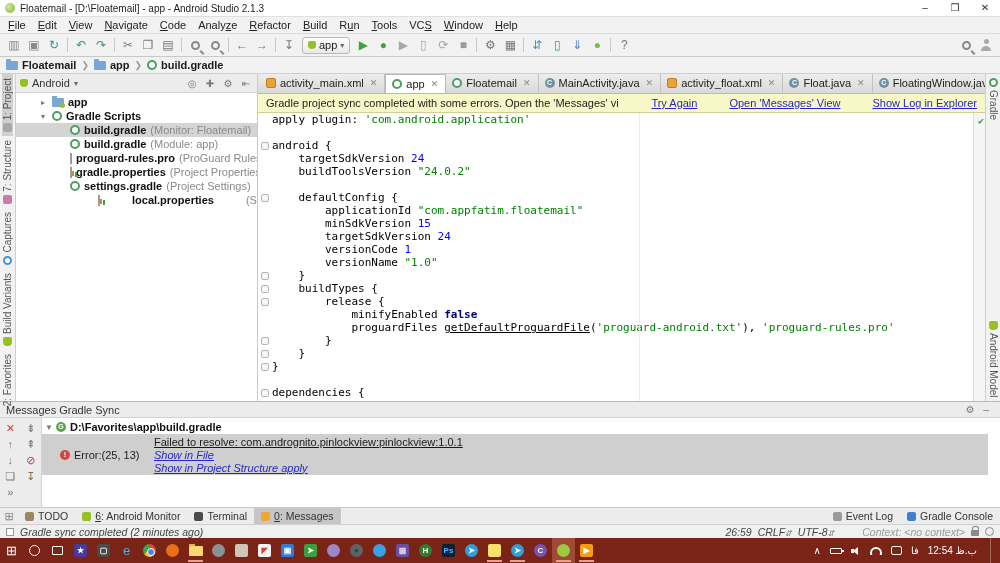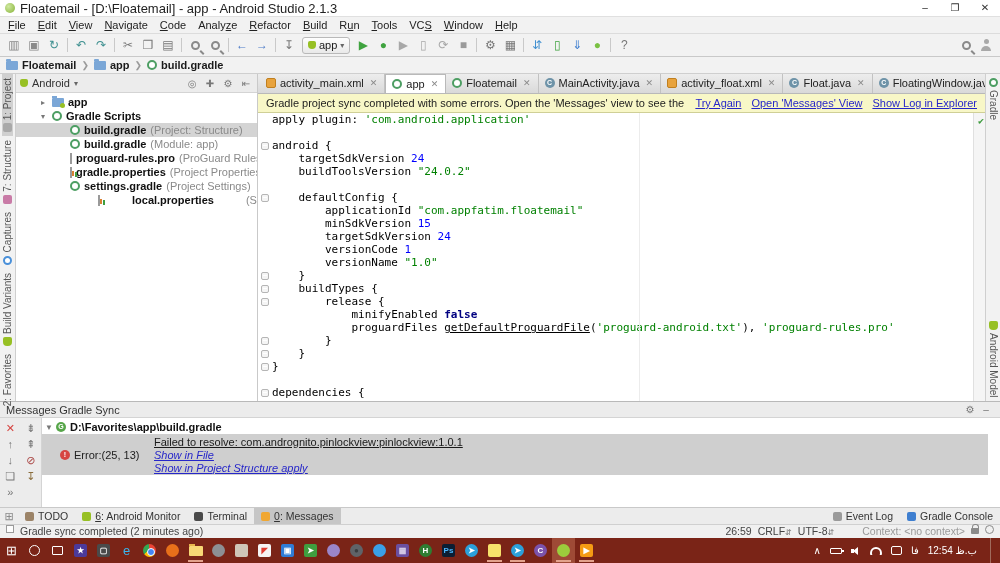--- a/index.html
+++ b/index.html
@@ -3,21 +3,21 @@
 <meta charset="utf-8">
 <style>
   * { margin:0; padding:0; box-sizing:border-box; }
   html,body { width:1000px; height:563px; overflow:hidden; }
   body { font-family:"Liberation Sans", sans-serif; font-size:11px; color:#1a1a1a; background:#f2f2f2; }
   #app { display:flex; flex-direction:column; width:1000px; height:563px; }
 
   
   .titlebar { height:17px; background:#ffffff; display:flex; align-items:center; padding-left:5px; border-bottom:1px solid #e0e0e0; }
   .as-logo { width:10px; height:10px; border-radius:50%; background:radial-gradient(circle at 35% 35%, #cfe8a0, #86b337); margin-right:5px; flex:0 0 auto; }
-  .titlebar .title { font-size:13px; color:#222; flex:1; white-space:nowrap; overflow:hidden; }
+  .titlebar .title { font-size:10px; color:#222; flex:1; white-space:nowrap; overflow:hidden; }
   .win-controls { display:flex; height:100%; }
   .win-controls span { width:30px; text-align:center; font-size:10px; color:#333; line-height:16px; }
 
   
   .menubar { height:17px; background:#f2f2f2; display:flex; align-items:center; padding-left:2px; border-bottom:1px solid #dcdcdc; }
   .menu-item { padding:0 6px; font-size:11px; color:#222; }
   .menu-item u { text-decoration:underline; }
 
   
   .toolbar { height:23px; background:#f2f2f2; display:flex; align-items:center; padding:0 4px; border-bottom:1px solid #c9c9c9; }
@@ -81,21 +81,21 @@
   
   .editor-col { flex:1; min-width:0; display:flex; flex-direction:column; background:#fff; }
   .tabsbar { height:20px; background:linear-gradient(#ededed,#d9d9d9); border-bottom:1px solid #b9b9b9; display:flex; align-items:flex-end; padding-left:2px; }
   .tab { display:flex; align-items:center; gap:4px; padding:2px 7px 3px 6px; font-size:11px; color:#222; border-right:1px solid #c2c2c2; height:19px; }
   .tab.active { background:#ffffff; border:1px solid #b9b9b9; border-bottom:none; }
   .tab .x { color:#8a8a8a; font-size:9px; margin-left:2px; }
   .ti-xml { width:10px; height:10px; background:#e8a33d; border-radius:2px; border:1px solid #c07f1f; }
   .ti-class { width:10px; height:10px; border-radius:50%; background:#6e93a8; color:#fff; font-size:7px; line-height:10px; text-align:center; font-weight:bold; }
   .notif { height:19px; background:#f8f7c7; border-bottom:1px solid #cfcf96; display:flex; align-items:center; padding:0 8px; font-size:11px; }
   .notif .msg { flex:1; color:#222; white-space:nowrap; overflow:hidden; }
-  .notif a, .msg-link { color:#2626c9; text-decoration:underline; margin-left:10px; white-space:nowrap; }
+  .notif a, .msg-link { color:#2626c9; text-decoration:underline; margin-left:32px; white-space:nowrap; }
   .code-area { flex:1; position:relative; overflow:hidden; background:#fff; font-family:"DejaVu Sans Mono", monospace; font-size:11px; }
   .margin-guide { position:absolute; left:381px; top:0; bottom:0; width:1px; background:#ececec; }
   .err-stripe { position:absolute; right:0; top:0; bottom:0; width:12px; background:#f5f5f5; border-left:1px solid #e0e0e0; }
   .ok-check { position:absolute; right:1px; top:2px; color:#3c9b3c; font-size:10px; font-weight:bold; }
   .cline { height:13px; display:flex; align-items:center; }
   .cline .fold { width:14px; flex:0 0 auto; display:flex; align-items:center; justify-content:center; }
   .cline .fold.on::before { content:""; width:6px; height:6px; border:1px solid #b5b5b5; border-radius:2px; background:linear-gradient(#fff,#fff) center/4px 1px no-repeat, #f5f5f5; }
   .ctext { white-space:pre; }
   .seg-p { color:#000; } .seg-s { color:#008000; font-weight:normal; } .seg-n { color:#0000ff; }
   .seg-k { color:#000080; font-weight:bold; } .seg-u { color:#000; text-decoration:underline; } .seg-g { color:#008000; }
@@ -124,21 +124,21 @@
   
   .bottombar { height:17px; background:#ececec; border-top:1px solid #c9c9c9; display:flex; align-items:center; font-size:10.5px; color:#333; }
   .bb-grid { width:18px; text-align:center; color:#8a8a8a; font-size:11px; }
   .bb-item { display:flex; align-items:center; gap:4px; padding:0 7px; height:100%; }
   .bb-item.active { background:#c6c6c6; }
   .bb-item u { text-decoration:underline; }
   .bb-spacer { flex:1; }
   .bb-ic { width:9px; height:9px; border-radius:2px; flex:0 0 auto; }
 
   
-  .statusbar { height:14px; background:#f0f0f0; border-top:1px solid #d0d0d0; display:flex; align-items:flex-start; font-size:10.5px; color:#444; padding:0 6px; gap:6px; }
+  .statusbar { height:14px; background:#f0f0f0; border-top:1px solid #d0d0d0; display:flex; align-items:center; font-size:10.5px; color:#444; padding:0 6px; gap:6px;font-style:italic; }
   .sb-sq { width:8px; height:8px; border:1px solid #9a9a9a; background:#fdfdfd; }
   .sb-left { flex:1; white-space:nowrap; overflow:hidden; }
   .sb-item { white-space:nowrap; }
   .sb-ud { font-size:8px; color:#777; }
   .sb-ctx { color:#9a9a9a;margin-left:22px; }
   .lock-ic { position:relative; width:8px; height:6px; background:#8a8a8a; border-radius:1px; margin-top:3px; }
   .lock-ic::before { content:""; position:absolute; top:-4px; left:1px; width:5px; height:4px; border:1.5px solid #8a8a8a; border-bottom:none; border-radius:3px 3px 0 0; }
   .hector-ic { width:9px; height:9px; border:1.5px solid #8a8a8a; border-radius:50%; }
 
   
@@ -316,21 +316,21 @@
           </div>
           <div class="tree-row" style="padding-left: 22px;">
             <span class="arrow">▾</span>
             <span class="ring"></span>
             <span class="lbl">Gradle Scripts</span>
           </div>
           <div class="tree-row selected" style="padding-left: 40px;">
             <span class="arrow"></span>
             <span class="ring"></span>
             <span class="lbl">build.gradle</span>
-            <span class="desc"> (Project: Structure)</span>
+            <span class="desc"> (Monitor: Floatemail)</span>
           </div>
           <div class="tree-row" style="padding-left: 40px;">
             <span class="arrow"></span>
             <span class="ring"></span>
             <span class="lbl">build.gradle</span>
             <span class="desc"> (Module: app)</span>
           </div>
           <div class="tree-row" style="padding-left: 40px;">
             <span class="arrow"></span>
             <span class="pi-file"></span>

